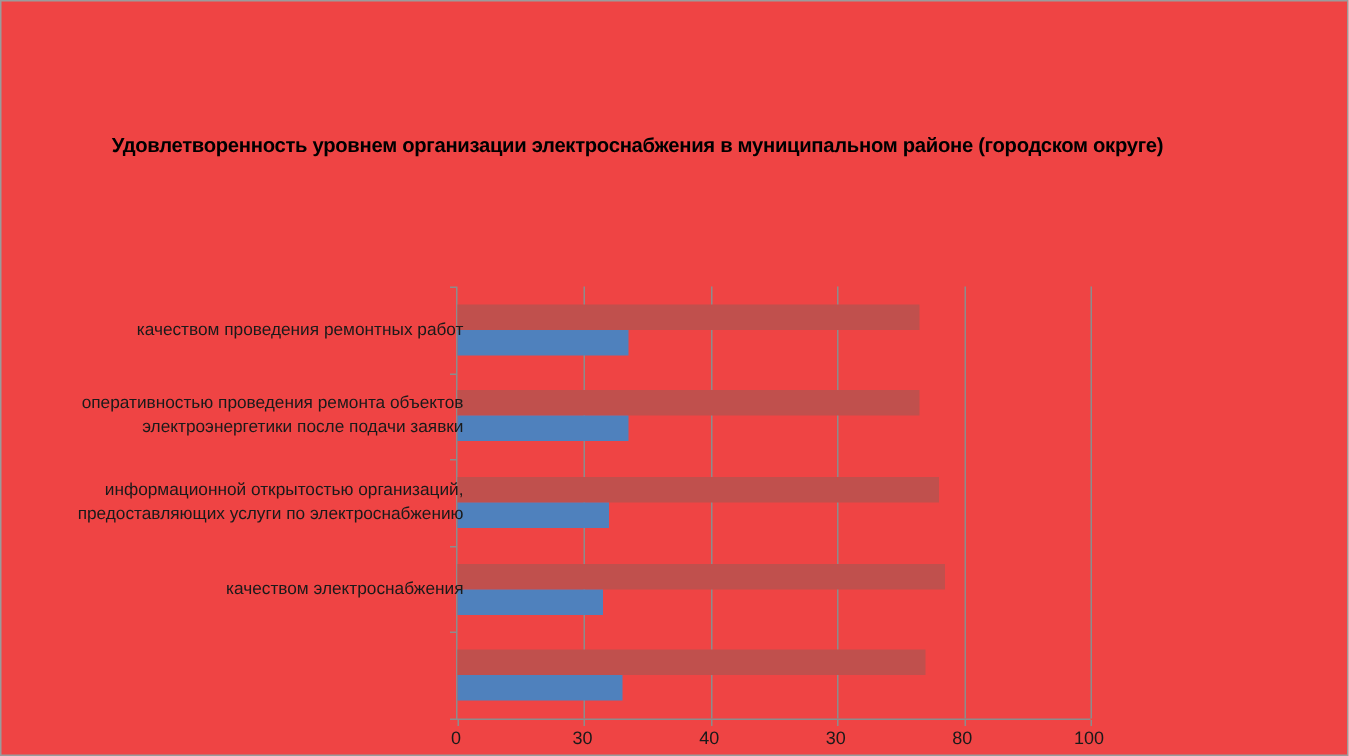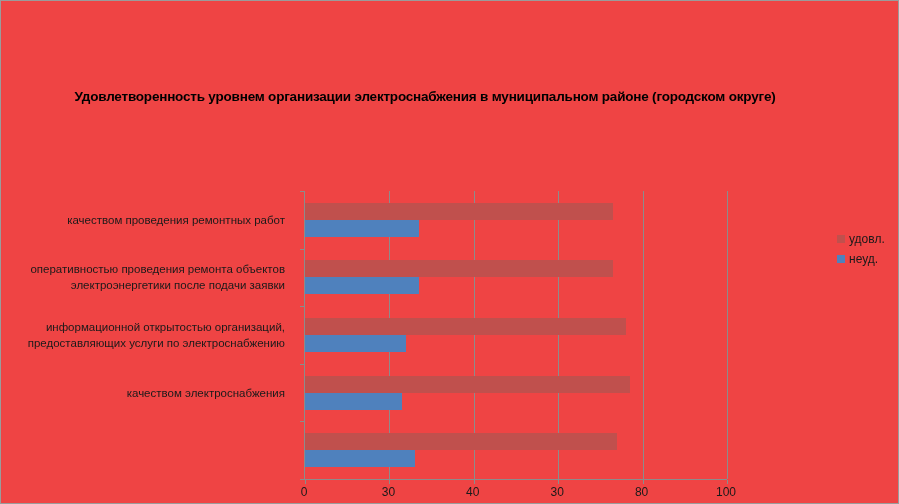--- a/index.html
+++ b/index.html
@@ -14,21 +14,21 @@
   }
   .plot{
     position:absolute;left:303px;top:190px;width:422px;height:288px;
     border-left:1px solid #8c8c8c;border-bottom:1px solid #8c8c8c;
   }
   .gridline{position:absolute;top:0;bottom:0;width:1px;background:#8c8c8c;}
   .xtick{position:absolute;bottom:-5px;height:4px;width:1px;background:#8c8c8c;}
   .ytick{position:absolute;left:-5px;width:4px;height:1px;background:#8c8c8c;}
   .bar{position:absolute;left:0;height:17px;}
   .cat-label{
-    position:absolute;left:12px;width:272px;
+    position:absolute;left:36px;width:272px;
     display:flex;align-items:center;justify-content:flex-end;
     text-align:right;font-size:11.5px;line-height:16px;color:#1a1a1a;
   }
   .x-label{position:absolute;top:484px;width:44px;text-align:center;font-size:12px;color:#1a1a1a;}
   .legend{position:absolute;left:836px;top:228px;font-size:12px;color:#1a1a1a;}
   .legend-row{display:flex;align-items:center;height:20px;}
   .legend-swatch{width:8px;height:8px;margin-right:4px;flex:0 0 auto;}
 </style>
 </head>
 <body>
@@ -57,30 +57,20 @@
       <div class="bar" style="top: 127px; width: 320.72px; background: rgb(192, 80, 77);"></div>
       <div class="bar" style="top: 144px; width: 101.28px; background: rgb(79, 129, 189);"></div>
       <div class="ytick" style="top: 172.8px;"></div>
       <div class="bar" style="top: 184.6px; width: 324.94px; background: rgb(192, 80, 77);"></div>
       <div class="bar" style="top: 201.6px; width: 97.06px; background: rgb(79, 129, 189);"></div>
       <div class="ytick" style="top: 230.4px;"></div>
       <div class="bar" style="top: 242.2px; width: 312.28px; background: rgb(192, 80, 77);"></div>
       <div class="bar" style="top: 259.2px; width: 109.72px; background: rgb(79, 129, 189);"></div>
       <div class="ytick" style="top: 288px;"></div>
     </div>
-  <div class="legend">
-      <div class="legend-row">
-        <div class="legend-swatch" style="background: rgb(192, 80, 77);"></div>
-        <div class="legend-label">удовл.</div>
-      </div>
-      <div class="legend-row">
-        <div class="legend-swatch" style="background: rgb(79, 129, 189);"></div>
-        <div class="legend-label">неуд.</div>
-      </div>
-    </div>
 <div class="x-label" style="left: 281px;">0</div>
     <div class="x-label" style="left: 365.4px;">30</div>
     <div class="x-label" style="left: 449.8px;">40</div>
     <div class="x-label" style="left: 534.2px;">30</div>
     <div class="x-label" style="left: 618.6px;">80</div>
     <div class="x-label" style="left: 703px;">100</div>
     <div class="cat-label" style="top: 190px; height: 57.6px;">качеством проведения ремонтных работ</div>
     <div class="cat-label" style="top: 247.6px; height: 57.6px;">оперативностью проведения ремонта объектов электроэнергетики после подачи заявки</div>
     <div class="cat-label" style="top: 362.8px; height: 57.6px;">качеством электроснабжения</div>
     <div class="cat-label" style="top: 305.2px; height: 57.6px;">информационной открытостью организаций, предоставляющих услуги по электроснабжению</div>

